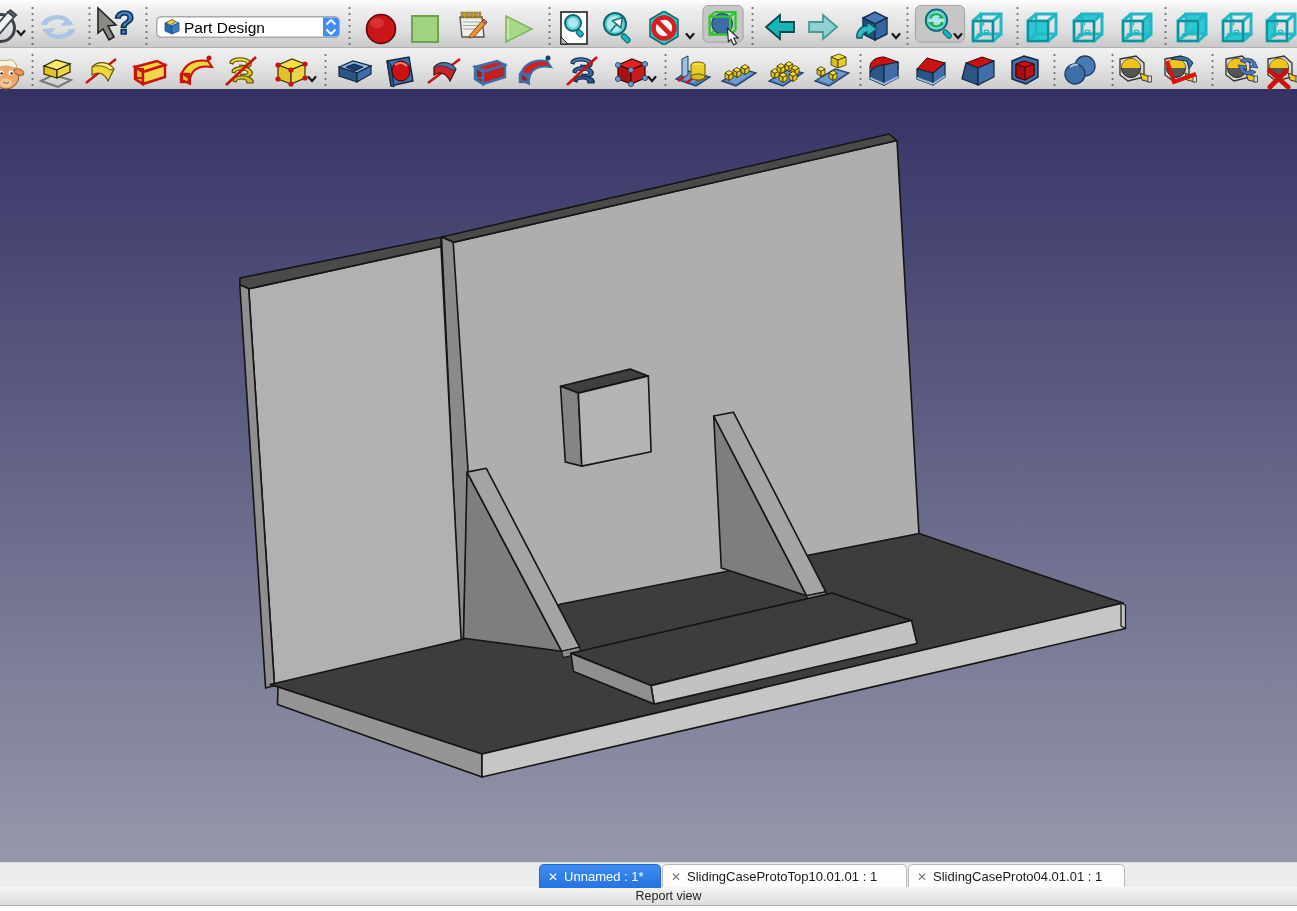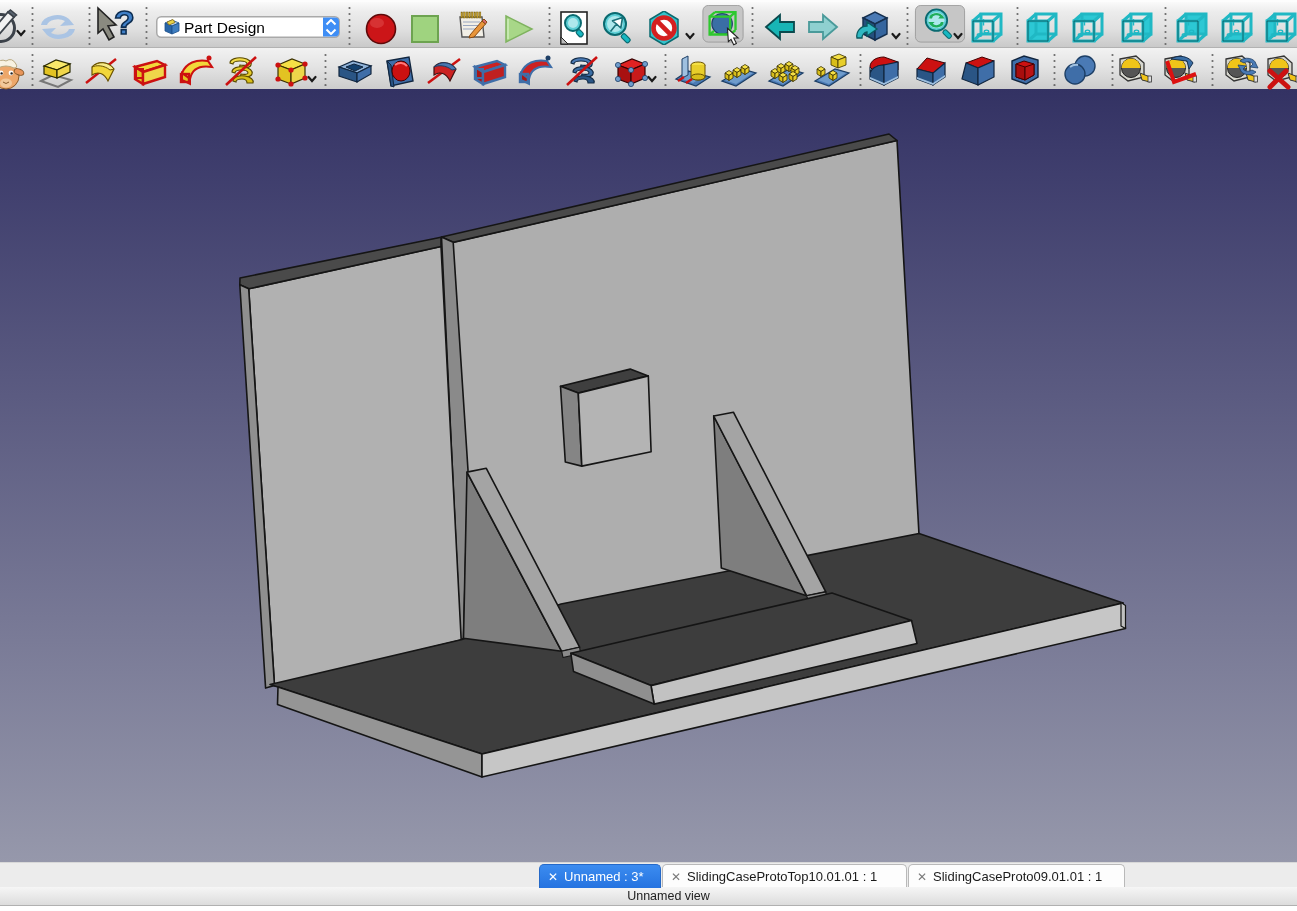--- a/index.html
+++ b/index.html
@@ -597,26 +597,26 @@
         <path d="M5.5 15 A 9.5 9.5 0 0 1 24.5 15 Z" fill="#f0c419"></path>
         <path d="M24 20 L34 24 L34 29 L26 27 Z" fill="#f0c419" stroke="#333" stroke-width="1"></path>
         <rect x="32" y="23" width="3.5" height="6" fill="#ddd" stroke="#333" stroke-width="0.8"></rect>
         <path d="M6 18 L24 34 M22 18 L6 34" stroke="#cc1111" stroke-width="5" stroke-linecap="round"></path>
       </svg>
     </div>
 
 <div class="tabbar">
   <div class="tab seltab" style="left:539px;width:122px;">
     <span class="x" style="color:#fff;">✕</span>
-        <span>Unnamed : 3*</span>
+        <span>Unnamed : 1*</span>
   </div>
   <div class="tab" style="left:662px;width:245px;">
     <span class="x">✕</span>
         <span>SlidingCaseProtoTop10.01.01 : 1</span>
   </div>
   <div class="tab" style="left:908px;width:217px;">
     <span class="x">✕</span>
-        <span>SlidingCaseProto09.01.01 : 1</span>
+        <span>SlidingCaseProto04.01.01 : 1</span>
   </div>
 </div>
-<div class="reportbar"><span>Unnamed view</span></div>
+<div class="reportbar"><span>Report view</span></div>
 <div class="whitefoot"></div>
 
 </div>
 </body></html>

